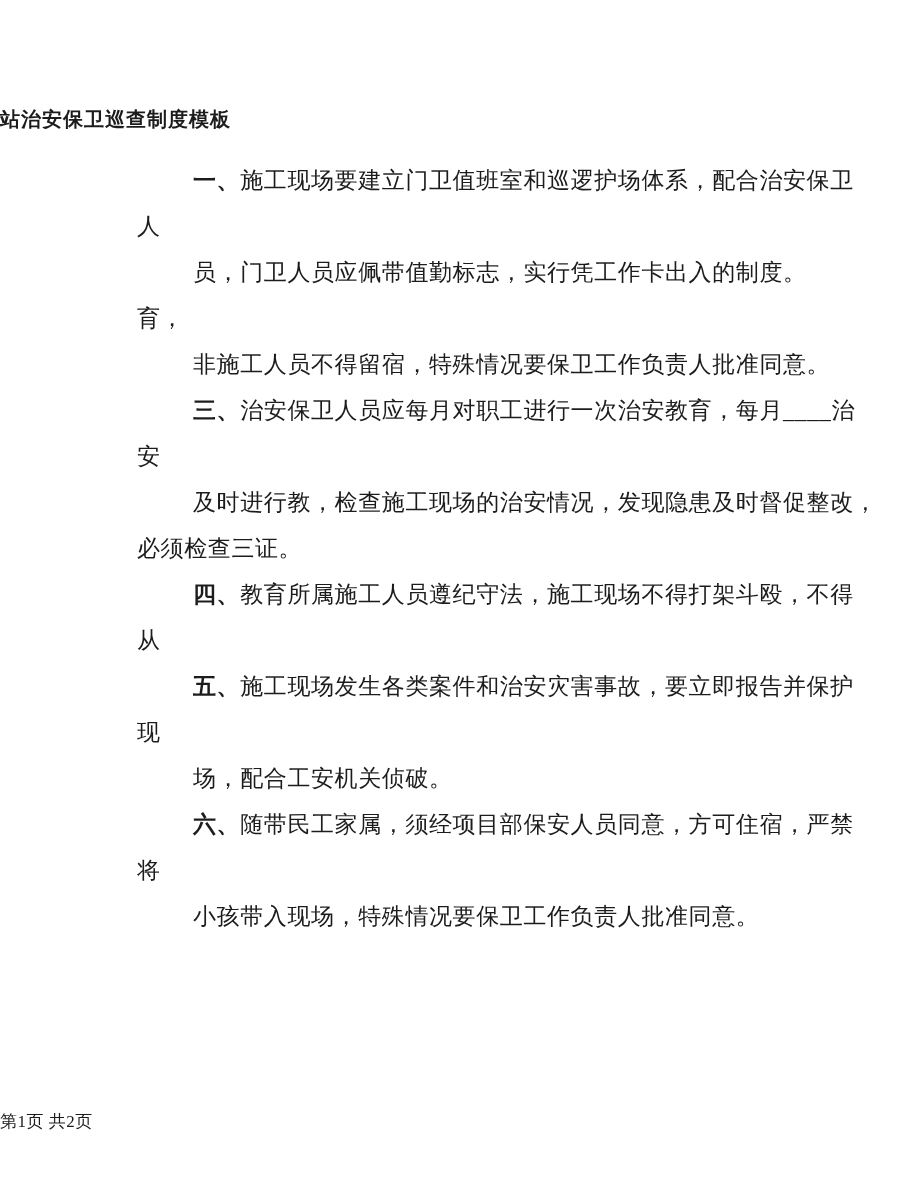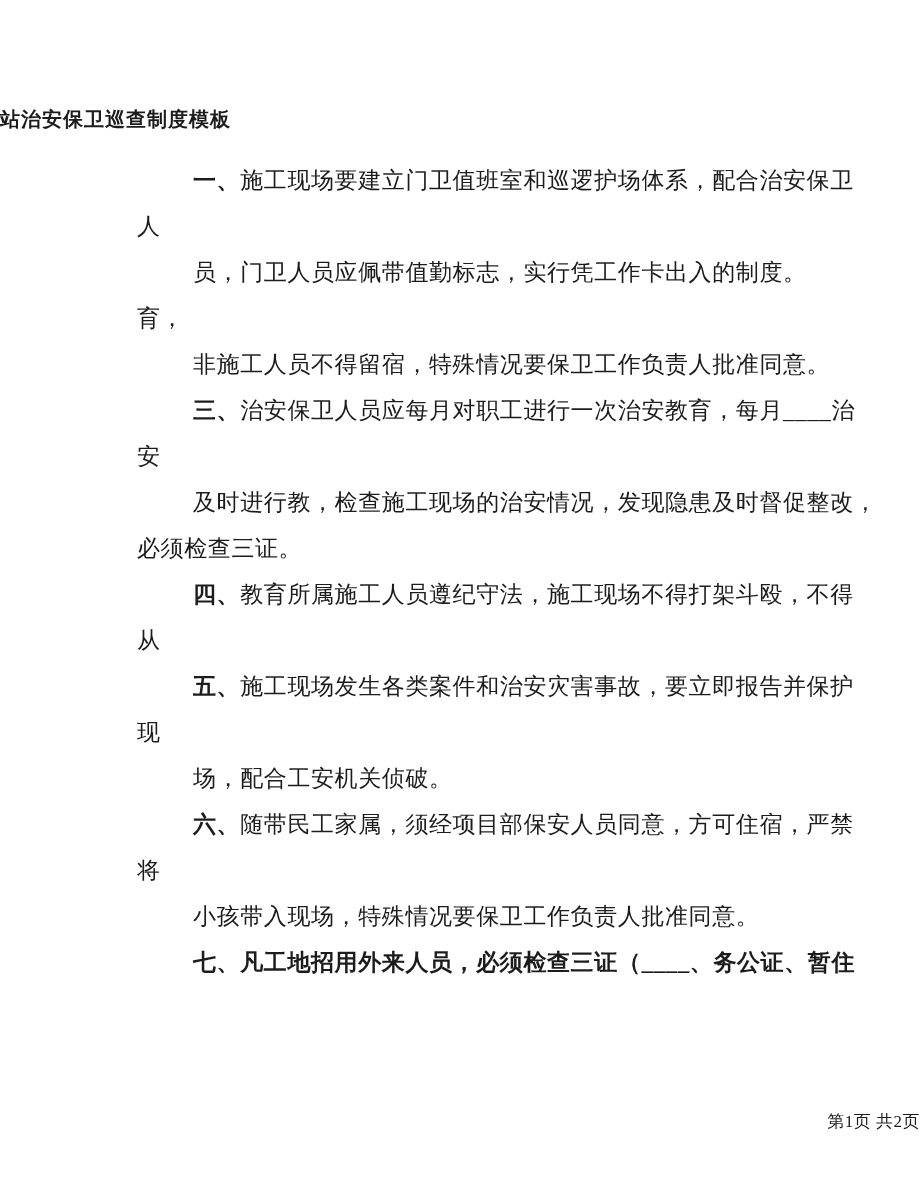--- a/index.html
+++ b/index.html
@@ -47,21 +47,21 @@
     font-weight: bold;
   }
   .line.bold {
     font-weight: bold;
   }
   .doc-footer {
     position: absolute;
     top: 1110px;
     left: 0;
     width: 100%;
-    text-align: right;
+    text-align: left;
     font-size: 17px;
     letter-spacing: 0.5px;
   }
 </style>
 </head>
 <body>
 
 <div class="page">
 
   <div class="doc-title">站治安保卫巡查制度模板</div>
@@ -77,18 +77,17 @@
     <div class="line indent"><span>及时进行教，检查施工现场的治安情况，发现隐患及时督促整改，</span></div>
     <div class="line"><span>必须检查三证。</span></div>
     <div class="line indent"><span class="num">四、</span><span>教育所属施工人员遵纪守法，施工现场不得打架斗殴，不得</span></div>
     <div class="line"><span>从</span></div>
     <div class="line indent"><span class="num">五、</span><span>施工现场发生各类案件和治安灾害事故，要立即报告并保护</span></div>
     <div class="line"><span>现</span></div>
     <div class="line indent"><span>场，配合工安机关侦破。</span></div>
     <div class="line indent"><span class="num">六、</span><span>随带民工家属，须经项目部保安人员同意，方可住宿，严禁</span></div>
     <div class="line"><span>将</span></div>
     <div class="line indent"><span>小孩带入现场，特殊情况要保卫工作负责人批准同意。</span></div>
-    <div class="line indent bold"><span class="num">七、</span><span>凡工地招用外来人员，必须检查三证（____、务公证、暂住</span></div>
   </div>
 
   <div class="doc-footer">第1页 共2页</div>
 
 </div>
 
 </body></html>

